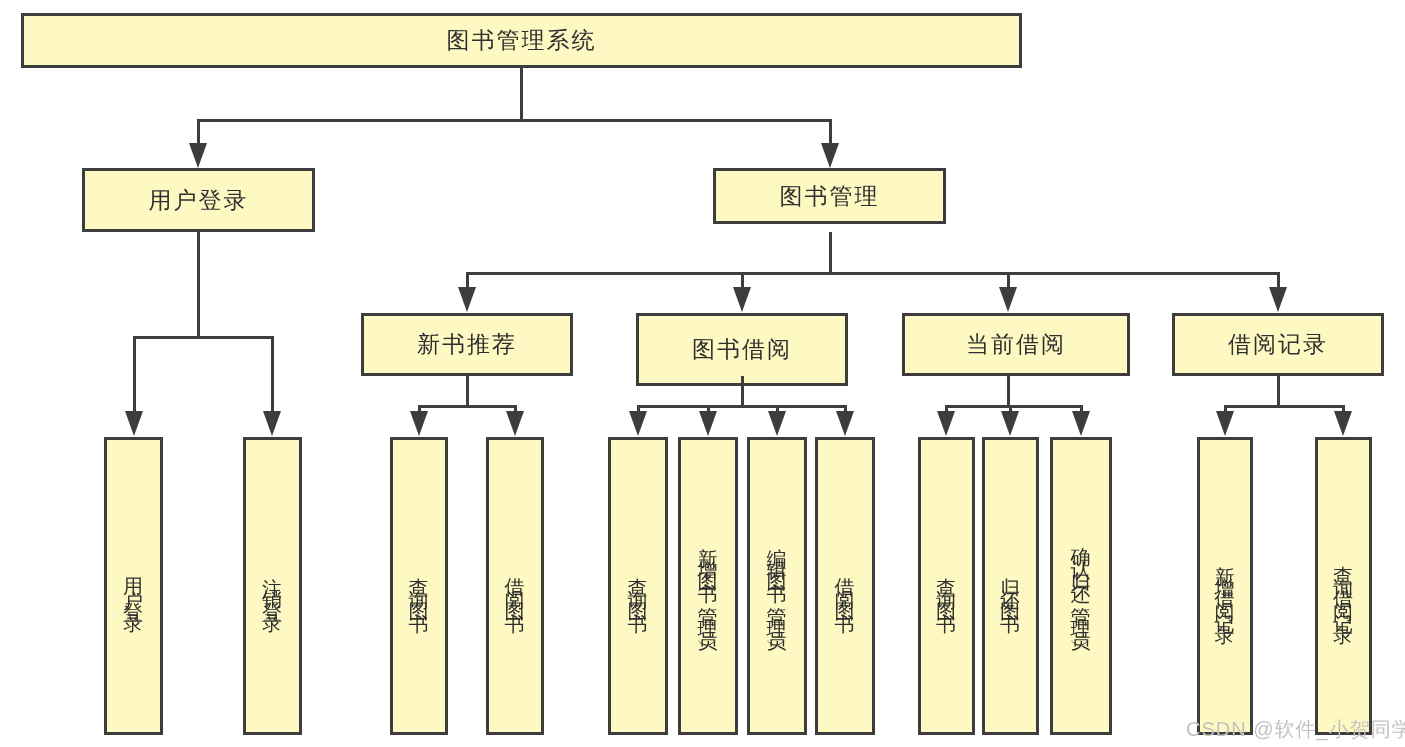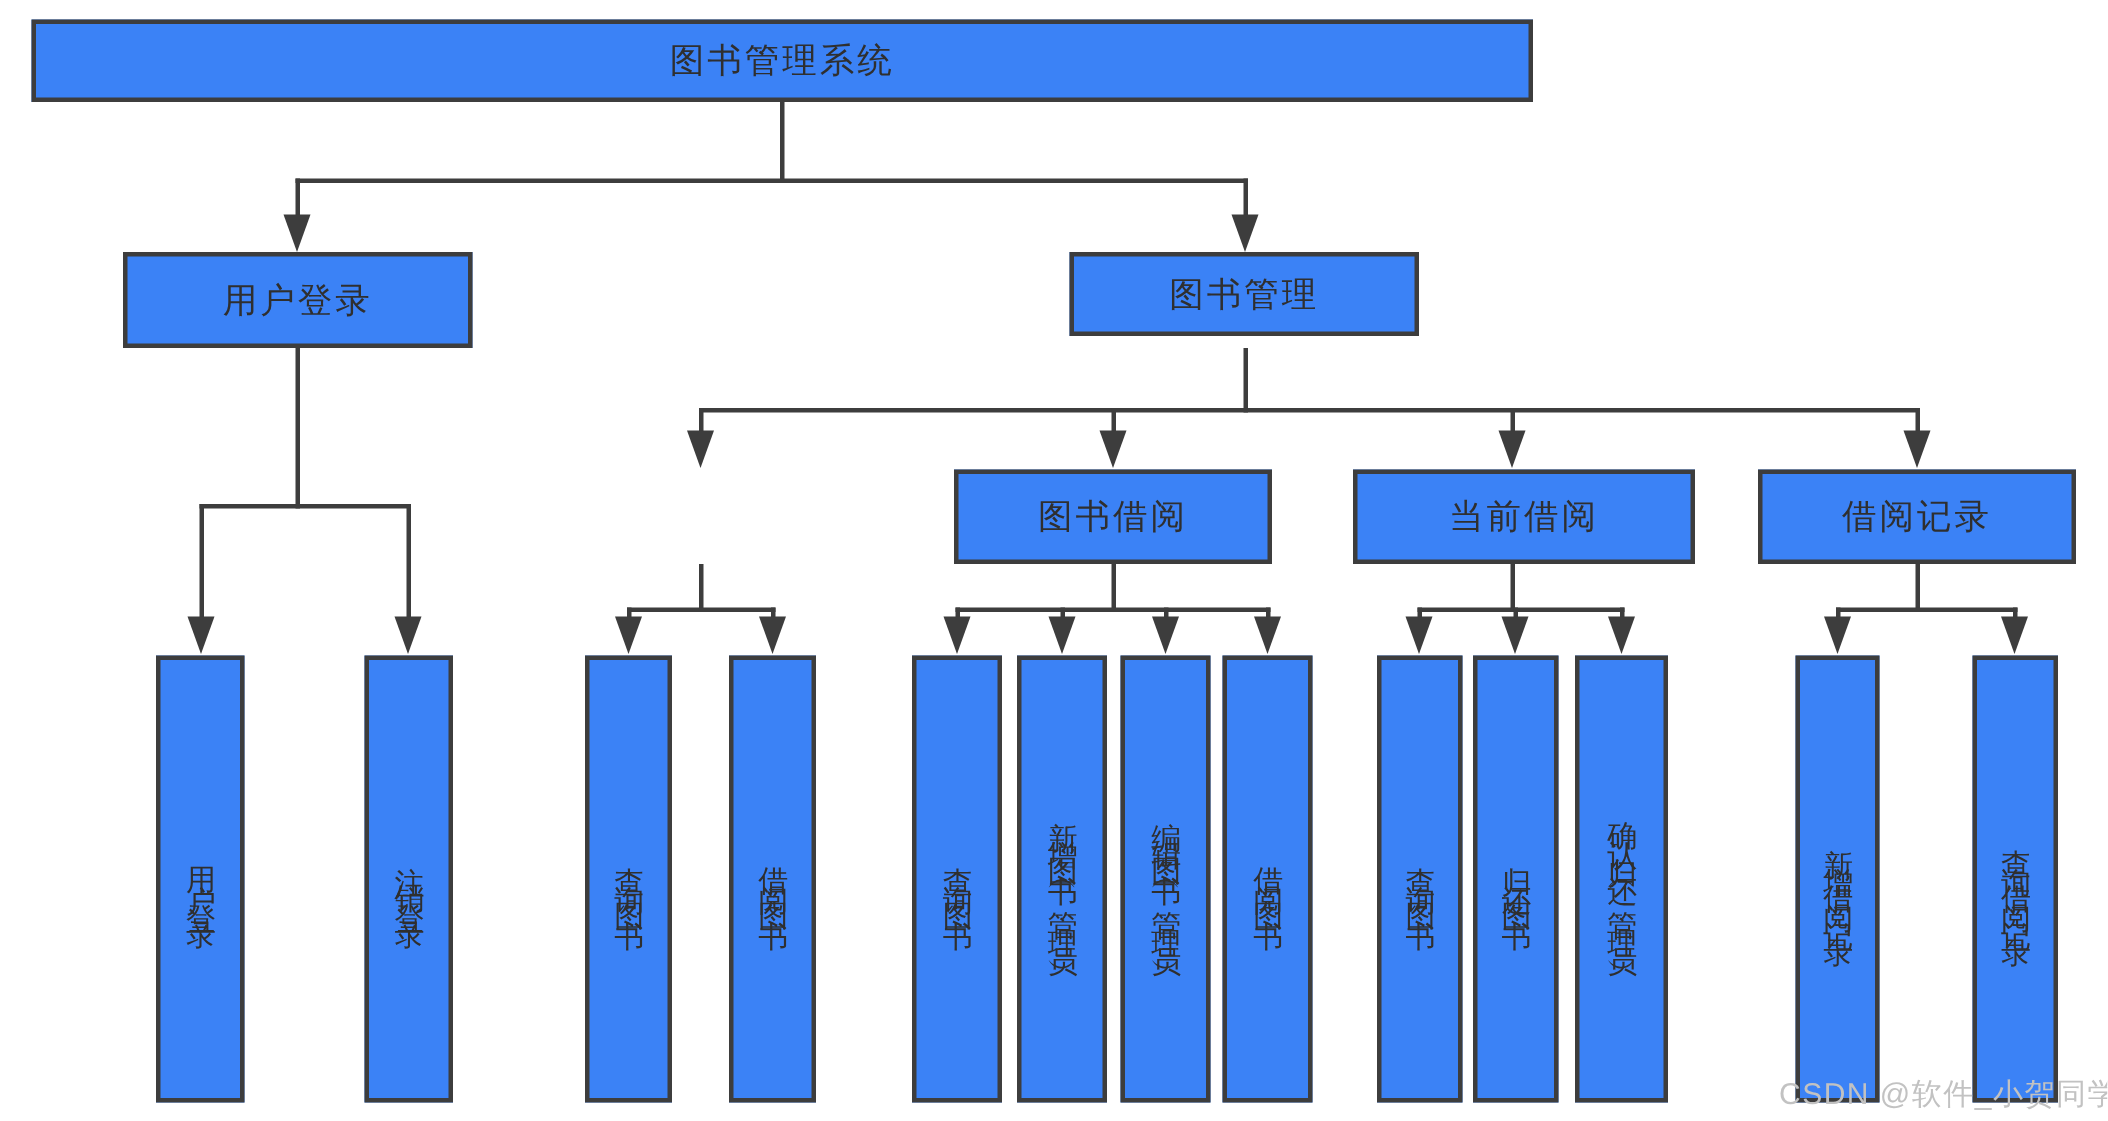--- a/index.html
+++ b/index.html
@@ -10,21 +10,21 @@
     background: #ffffff;
     font-family: "Liberation Sans", "DejaVu Sans", sans-serif;
     overflow: hidden;
     --line: #3d3d3d;
     --text: #2f2f2f;
   }
   .node {
     position: absolute;
     box-sizing: border-box;
     border: 3px solid var(--line);
-    background: #3b82f6;
+    background: #fef9c3;
     display: flex;
     align-items: center;
     justify-content: center;
     color: var(--text);
   }
   .node .lbl {
     font-size: 23px;
     letter-spacing: 2px;
     white-space: nowrap;
   }
@@ -62,21 +62,24 @@
   <div class="watermark" style="color: rgb(194, 194, 194);">CSDN @软件_小贺同学</div>
 <div class="node" style="left: 21px; top: 13px; width: 1001px; height: 55px;">
       <span class="lbl">图书管理系统</span>
     </div>
     <div class="node" style="left: 82px; top: 168px; width: 233px; height: 64px;">
       <span class="lbl">用户登录</span>
     </div>
     <div class="node" style="left: 713px; top: 168px; width: 233px; height: 56px;">
       <span class="lbl">图书管理</span>
     </div>
-    <div class="node" style="left: 636px; top: 313px; width: 212px; height: 63px;">
+    <div class="node" style="left: 361px; top: 313px; width: 212px; height: 63px;">
+      <span class="lbl">新书推荐</span>
+    </div>
+    <div class="node" style="left: 636px; top: 313px; width: 212px; height: 73px;">
       <span class="lbl">图书借阅</span>
     </div>
     <div class="node" style="left: 902px; top: 313px; width: 228px; height: 63px;">
       <span class="lbl">当前借阅</span>
     </div>
     <div class="node" style="left: 1172px; top: 313px; width: 212px; height: 63px; text-align: center;">
       <span class="lbl">借阅记录</span>
     </div>
     <div class="node v" style="left: 104px; top: 437px; width: 59px; height: 298px;">
       <span class="lbl">用户登录</span>

